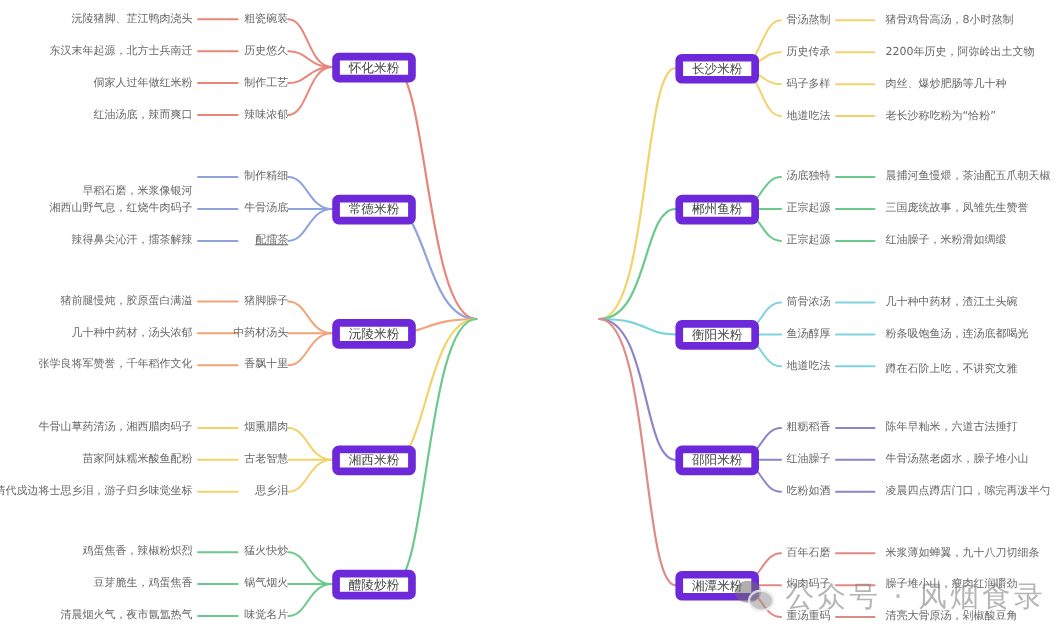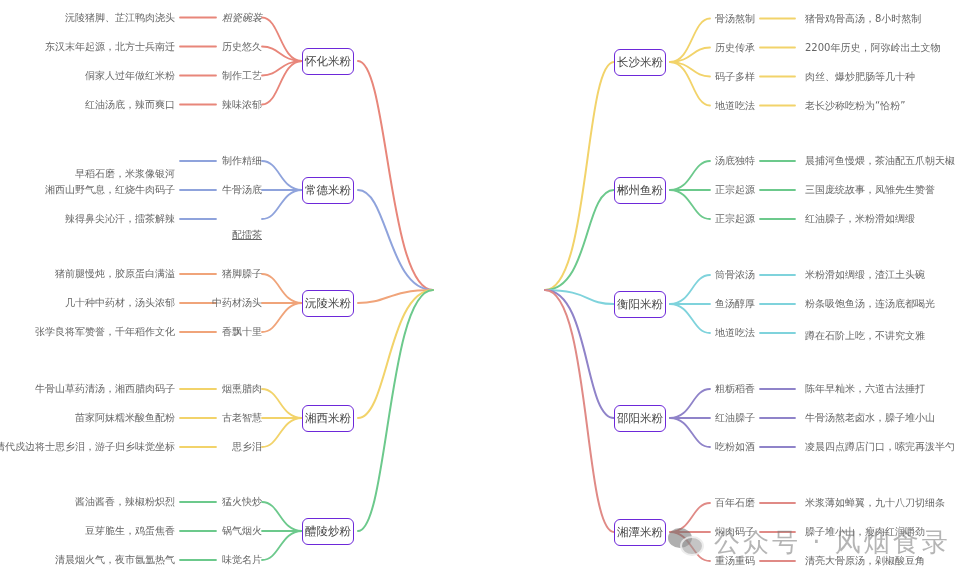--- a/index.html
+++ b/index.html
@@ -4,21 +4,21 @@
 <style>
   html, body { margin:0; padding:0; background:#ffffff; }
   body { width:960px; height:580px; position:relative; overflow:hidden;
          font-family:"DejaVu Sans", "Liberation Sans", sans-serif; color:#555; }
   #canvas { position:absolute; left:0; top:0; width:960px; height:580px; }
   svg.links { position:absolute; left:0; top:0; width:960px; height:580px; pointer-events:none; }
   .root { position:absolute; left:433px; top:275px; width:112px; height:30px;
           background:#4e8c7c; border-radius:6px; color:#fff; font-weight:bold;
           font-size:12.5px; display:flex; align-items:center; justify-content:center;
           letter-spacing:0.5px; }
-  .branch { position:absolute; width:52px; height:27px; border:1px solid #6d28d9;
+  .branch { position:absolute; width:76px; height:27px; border:7px solid #6d28d9;
             border-radius:6px; background:#fff; font-size:11.5px; color:#444;
             display:flex; align-items:center; justify-content:center; box-sizing:border-box; }
   .sub { position:absolute; font-size:10px; color:#666; white-space:nowrap; height:14px; line-height:14px; }
   .sub.left { text-align:right; }
   .leaf { position:absolute; font-size:10px; color:#666; white-space:nowrap; height:14px; line-height:14px; }
   .leaf.left { text-align:right; }
   .watermark { position:absolute; left:668px; top:517px; height:50px; display:flex; align-items:center;
                color:rgba(120,120,120,0.55); font-size:26px; letter-spacing:3px; pointer-events:none; }
   .wm-icon { width:38px; height:32px; position:relative; margin-right:8px; }
   .wm-icon .b1 { position:absolute; left:0; top:2px; width:24px; height:20px; border-radius:50%; background:rgba(110,110,110,0.55); }
@@ -101,52 +101,52 @@
       <path d="M760 503 L 795 503" fill="none" stroke="#e08a86" stroke-width="1.8" stroke-linecap="round"></path>
       <path d="M670 532 C 692 532, 692 532, 710 532" fill="none" stroke="#e08a86" stroke-width="1.8" stroke-linecap="round"></path>
       <path d="M760 532 L 795 532" fill="none" stroke="#e08a86" stroke-width="1.8" stroke-linecap="round"></path>
       <path d="M670 532 C 692 532, 692 561, 710 561" fill="none" stroke="#e08a86" stroke-width="1.8" stroke-linecap="round"></path>
       <path d="M760 561 L 795 561" fill="none" stroke="#e08a86" stroke-width="1.8" stroke-linecap="round"></path>
     </svg>
 
 
   <div id="nodes">
       <div class="branch" style="left: 302px; top: 47.5px;">怀化米粉</div>
-      <div class="sub left" style="right: 698px; top: 10.5px; font-style: italic;">粗瓷碗装</div>
+      <div class="sub left" style="right: 698px; top: 10.5px;">粗瓷碗装</div>
       <div class="leaf left" style="right: 785px; top: 10.5px;">沅陵猪脚、芷江鸭肉浇头</div>
       <div class="sub left" style="right: 698px; top: 39.5px;">历史悠久</div>
       <div class="leaf left" style="right: 785px; top: 39.5px;">东汉末年起源，北方士兵南迁</div>
       <div class="sub left" style="right: 698px; top: 68.5px;">制作工艺</div>
       <div class="leaf left" style="right: 785px; top: 68.5px;">侗家人过年做红米粉</div>
       <div class="sub left" style="right: 698px; top: 97.5px;">辣味浓郁</div>
       <div class="leaf left" style="right: 785px; top: 97.5px;">红油汤底，辣而爽口</div>
       <div class="branch" style="left: 302px; top: 176.5px;">常德米粉</div>
       <div class="sub left" style="right: 698px; top: 154px;">制作精细</div>
       <div class="leaf left" style="right: 785px; top: 154px; margin-top: 13px;">早稻石磨，米浆像银河</div>
       <div class="sub left" style="right: 698px; top: 183px;">牛骨汤底</div>
       <div class="leaf left" style="right: 785px; top: 183px;">湘西山野气息，红烧牛肉码子</div>
-      <div class="sub left" style="right: 698px; top: 228px; text-decoration: underline;">配擂茶</div>
+      <div class="sub left" style="right: 698px; top: 212px; text-decoration: underline;">配擂茶</div>
       <div class="leaf left" style="right: 785px; top: 212px;">辣得鼻尖沁汗，擂茶解辣</div>
       <div class="branch" style="left: 302px; top: 289.5px;">沅陵米粉</div>
       <div class="sub left" style="right: 698px; top: 267px;">猪脚臊子</div>
       <div class="leaf left" style="right: 785px; top: 267px;">猪前腿慢炖，胶原蛋白满溢</div>
       <div class="sub left" style="right: 698px; top: 296px;">中药材汤头</div>
       <div class="leaf left" style="right: 785px; top: 296px;">几十种中药材，汤头浓郁</div>
       <div class="sub left" style="right: 698px; top: 325px;">香飘十里</div>
       <div class="leaf left" style="right: 785px; top: 325px;">张学良将军赞誉，千年稻作文化</div>
       <div class="branch" style="left: 302px; top: 404.5px;">湘西米粉</div>
       <div class="sub left" style="right: 698px; top: 382px;">烟熏腊肉</div>
       <div class="leaf left" style="right: 785px; top: 382px;">牛骨山草药清汤，湘西腊肉码子</div>
       <div class="sub left" style="right: 698px; top: 411px;">古老智慧</div>
       <div class="leaf left" style="right: 785px; top: 411px;">苗家阿妹糯米酸鱼配粉</div>
       <div class="sub left" style="right: 698px; top: 440px;">思乡泪</div>
       <div class="leaf left" style="right: 785px; top: 440px;">清代戍边将士思乡泪，游子归乡味觉坐标</div>
       <div class="branch" style="left: 302px; top: 517.5px;">醴陵炒粉</div>
       <div class="sub left" style="right: 698px; top: 495px;">猛火快炒</div>
-      <div class="leaf left" style="right: 785px; top: 495px;">酱油酱香，辣椒粉炽烈</div>
+      <div class="leaf left" style="right: 785px; top: 495px;">鸡蛋焦香，辣椒粉炽烈</div>
       <div class="sub left" style="right: 698px; top: 524px;">锅气烟火</div>
       <div class="leaf left" style="right: 785px; top: 524px;">豆芽脆生，鸡蛋焦香</div>
       <div class="sub left" style="right: 698px; top: 553px;">味觉名片</div>
       <div class="leaf left" style="right: 785px; top: 553px;">清晨烟火气，夜市氤氲热气</div>
       <div class="branch" style="left: 614px; top: 48.5px;">长沙米粉</div>
       <div class="sub" style="left: 715px; top: 11.5px;">骨汤熬制</div>
       <div class="leaf" style="left: 805px; top: 11.5px;">猪骨鸡骨高汤，8小时熬制</div>
       <div class="sub" style="left: 715px; top: 40.5px;">历史传承</div>
       <div class="leaf" style="left: 805px; top: 40.5px;">2200年历史，阿弥岭出土文物</div>
       <div class="sub" style="left: 715px; top: 69.5px;">码子多样</div>
@@ -155,21 +155,21 @@
       <div class="leaf" style="left: 805px; top: 98.5px;">老长沙称吃粉为“恰粉”</div>
       <div class="branch" style="left: 614px; top: 176.5px;">郴州鱼粉</div>
       <div class="sub" style="left: 715px; top: 154px;">汤底独特</div>
       <div class="leaf" style="left: 805px; top: 154px;">晨捕河鱼慢煨，茶油配五爪朝天椒</div>
       <div class="sub" style="left: 715px; top: 183px;">正宗起源</div>
       <div class="leaf" style="left: 805px; top: 183px;">三国庞统故事，凤雏先生赞誉</div>
       <div class="sub" style="left: 715px; top: 212px;">正宗起源</div>
       <div class="leaf" style="left: 805px; top: 212px;">红油臊子，米粉滑如绸缎</div>
       <div class="branch" style="left: 614px; top: 290.5px;">衡阳米粉</div>
       <div class="sub" style="left: 715px; top: 268px;">筒骨浓汤</div>
-      <div class="leaf" style="left: 805px; top: 268px;">米粉滑如绸缎，渣江土头碗</div>
+      <div class="leaf" style="left: 805px; top: 268px;">几十种中药材，渣江土头碗</div>
       <div class="sub" style="left: 715px; top: 297px;">鱼汤醇厚</div>
       <div class="leaf" style="left: 805px; top: 297px;">粉条吸饱鱼汤，连汤底都喝光</div>
       <div class="sub" style="left: 715px; top: 326px;">地道吃法</div>
       <div class="leaf" style="left: 805px; top: 329px; text-align: center;">蹲在石阶上吃，不讲究文雅</div>
       <div class="branch" style="left: 614px; top: 404.5px;">邵阳米粉</div>
       <div class="sub" style="left: 715px; top: 382px;">粗粝稻香</div>
       <div class="leaf" style="left: 805px; top: 382px;">陈年早籼米，六道古法捶打</div>
       <div class="sub" style="left: 715px; top: 411px;">红油臊子</div>
       <div class="leaf" style="left: 805px; top: 411px;">牛骨汤熬老卤水，臊子堆小山</div>
       <div class="sub" style="left: 715px; top: 440px;">吃粉如酒</div>

